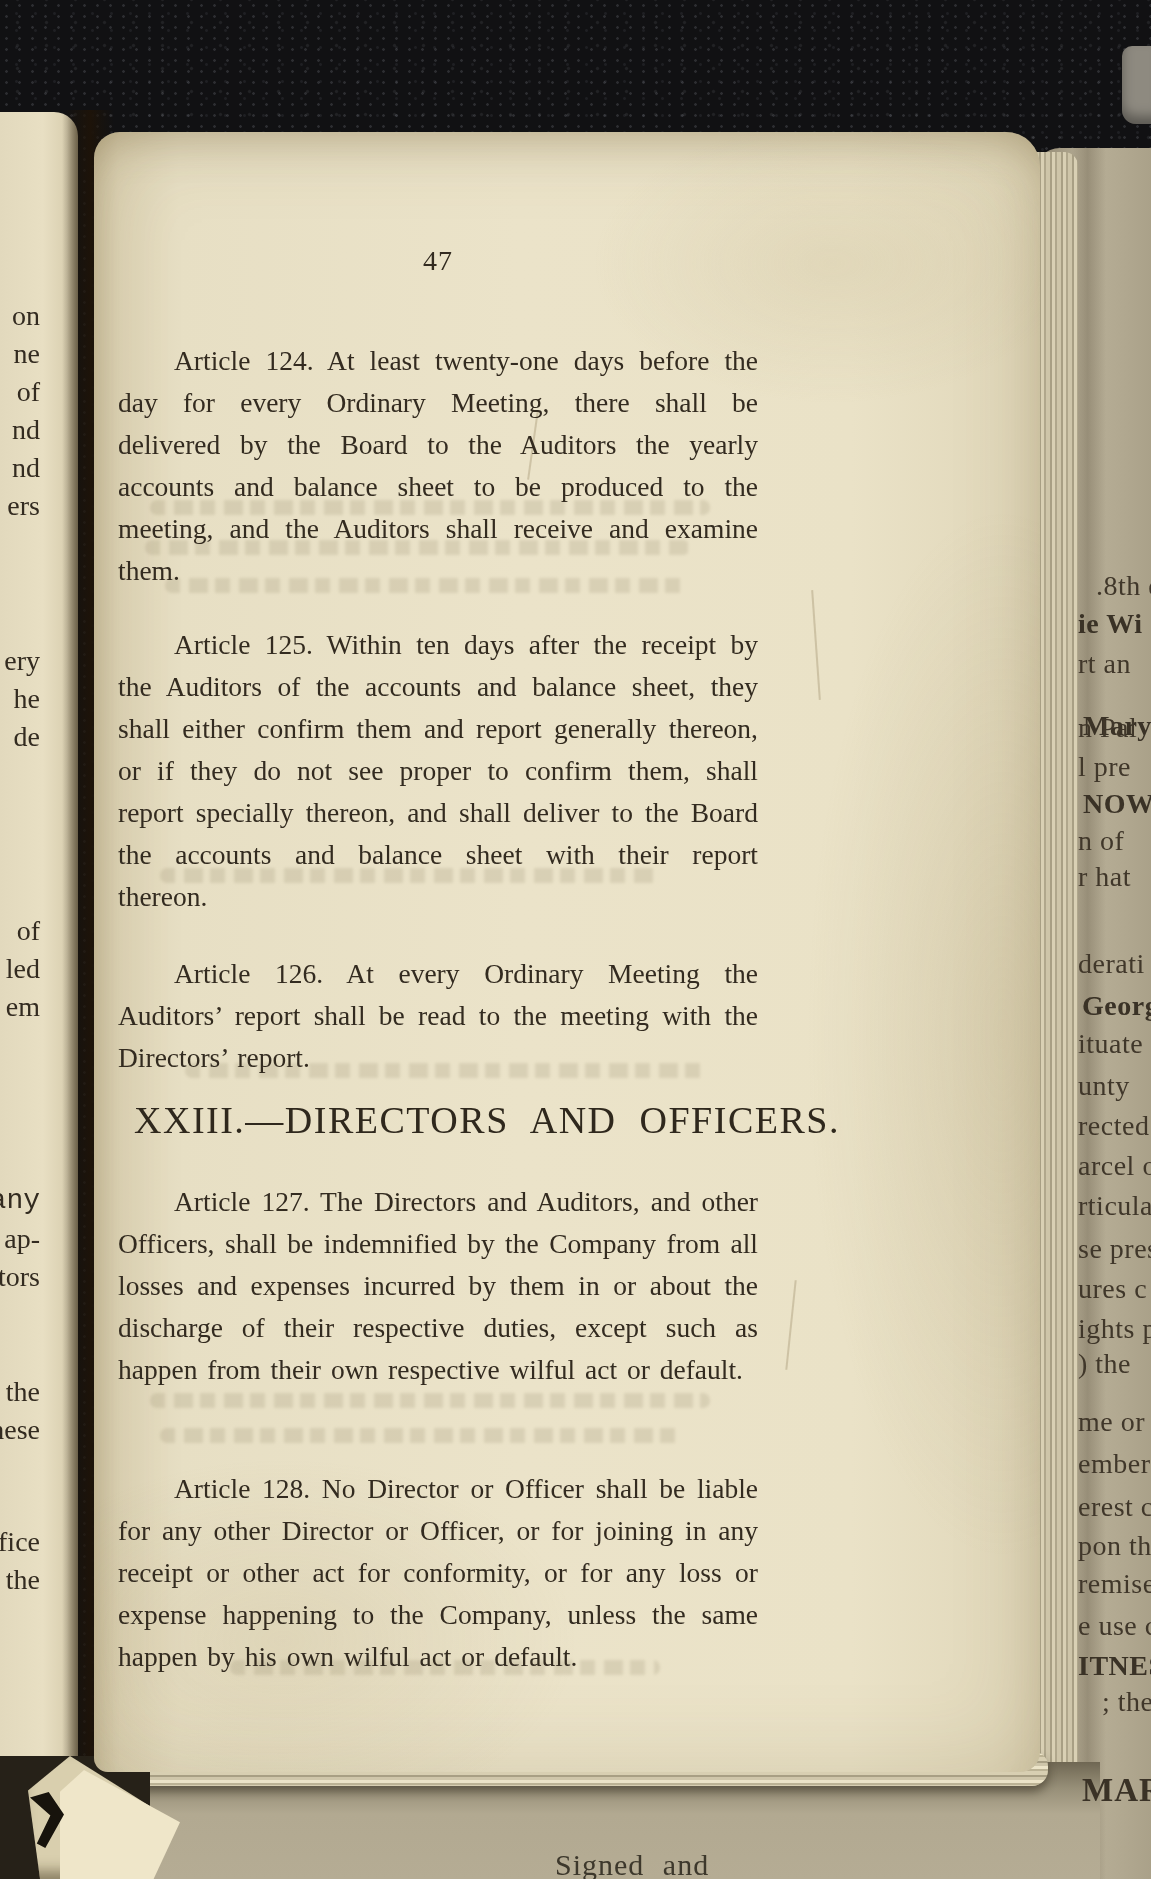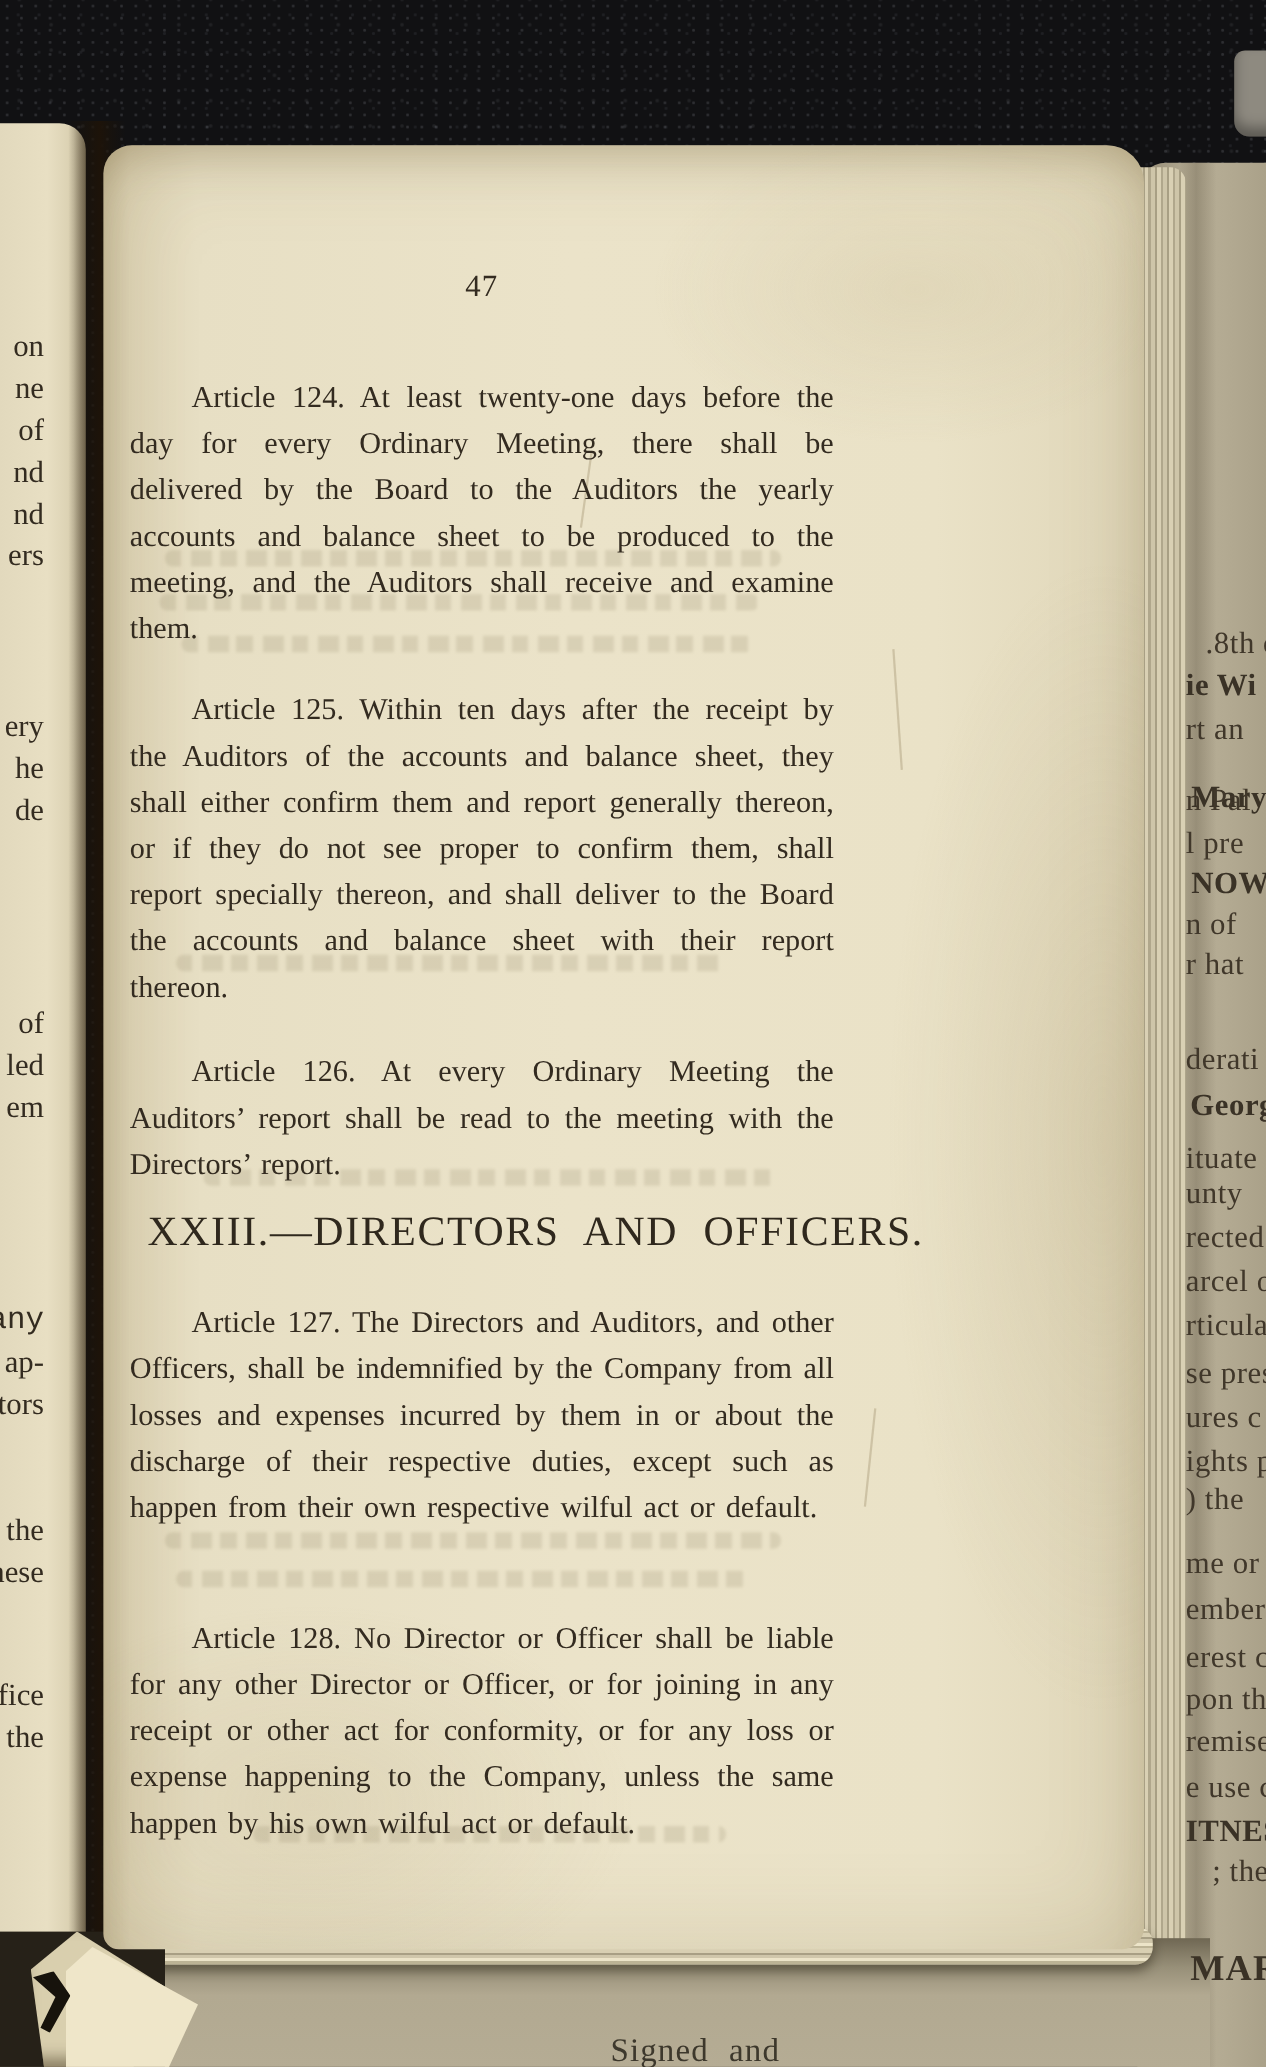--- a/index.html
+++ b/index.html
@@ -210,21 +210,21 @@
       <span class="frag b" style="top: 608px;">ie Wi</span>
       <span class="frag" style="top: 648px;">rt an</span>
       <span class="frag b" style="top: 682px; left: 5px; margin-top: 28px;">Mary</span>
       <span class="frag" style="top: 712px;">n Pal</span>
       <span class="frag" style="top: 751px;">l pre</span>
       <span class="frag b" style="top: 788px; left: 5px;">NOW</span>
       <span class="frag" style="top: 825px;">n of</span>
       <span class="frag" style="top: 861px;">r hat</span>
       <span class="frag" style="top: 948px;">derati</span>
       <span class="frag b" style="top: 990px; left: 4px;">Georg</span>
-      <span class="frag" style="top: 1028px; margin-top: 10px;">ituate</span>
+      <span class="frag" style="top: 1028px;">ituate</span>
       <span class="frag" style="top: 1070px;">unty</span>
       <span class="frag" style="top: 1110px;">rected</span>
       <span class="frag" style="top: 1150px;">arcel o</span>
       <span class="frag" style="top: 1190px;">rticula</span>
       <span class="frag" style="top: 1233px;">se prese</span>
       <span class="frag" style="top: 1273px;">ures c</span>
       <span class="frag" style="top: 1313px;">ights p</span>
       <span class="frag" style="top: 1348px;">) the</span>
       <span class="frag" style="top: 1406px;">me or</span>
       <span class="frag" style="top: 1448px;">ember</span>

